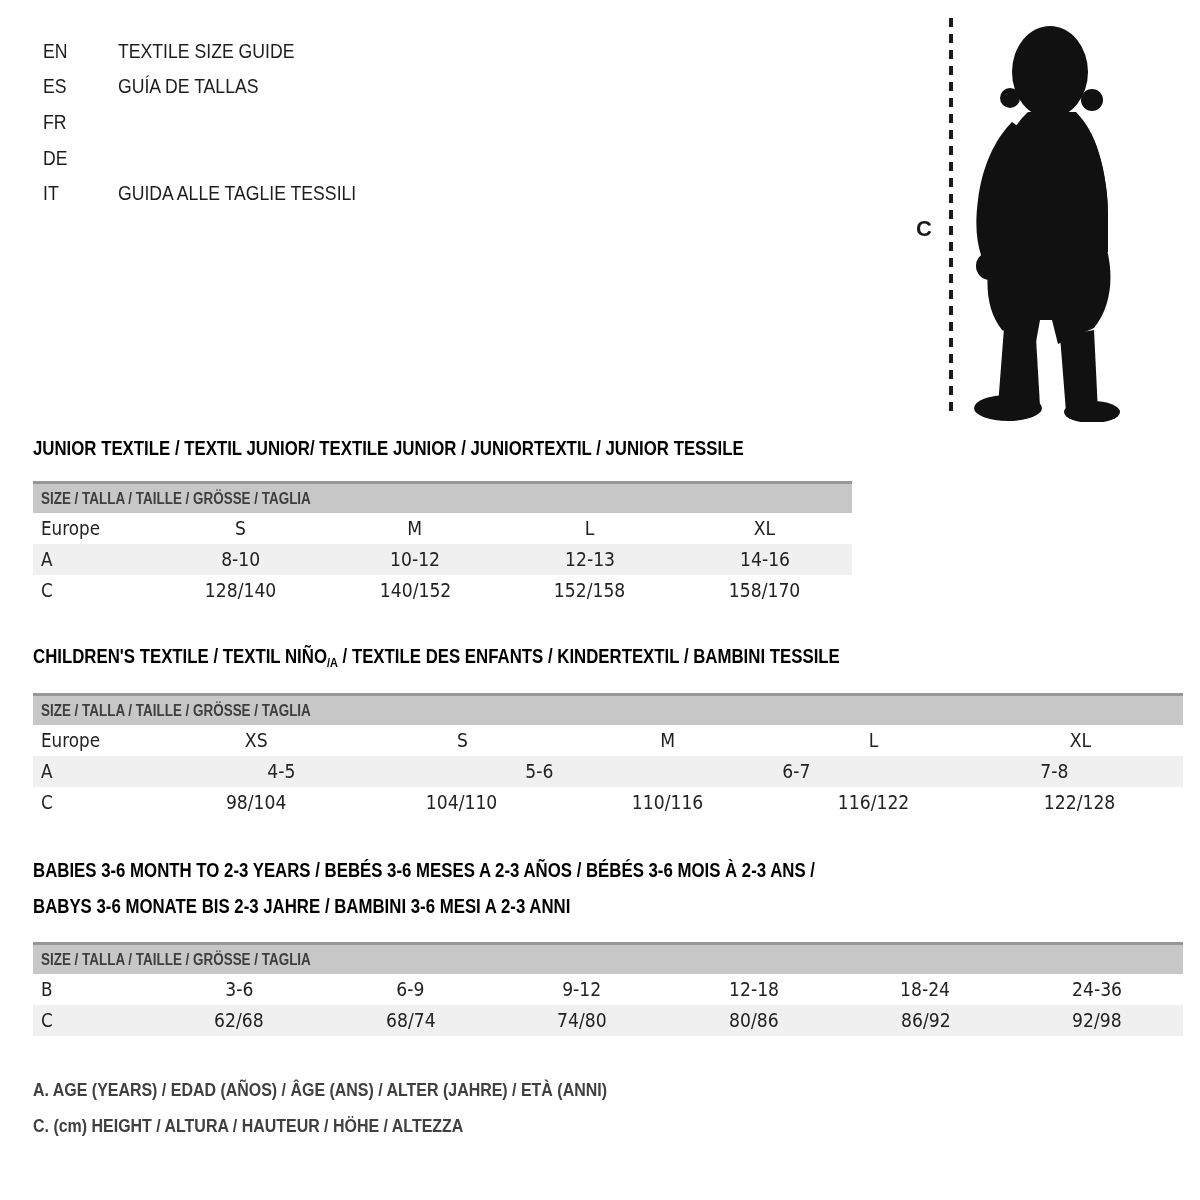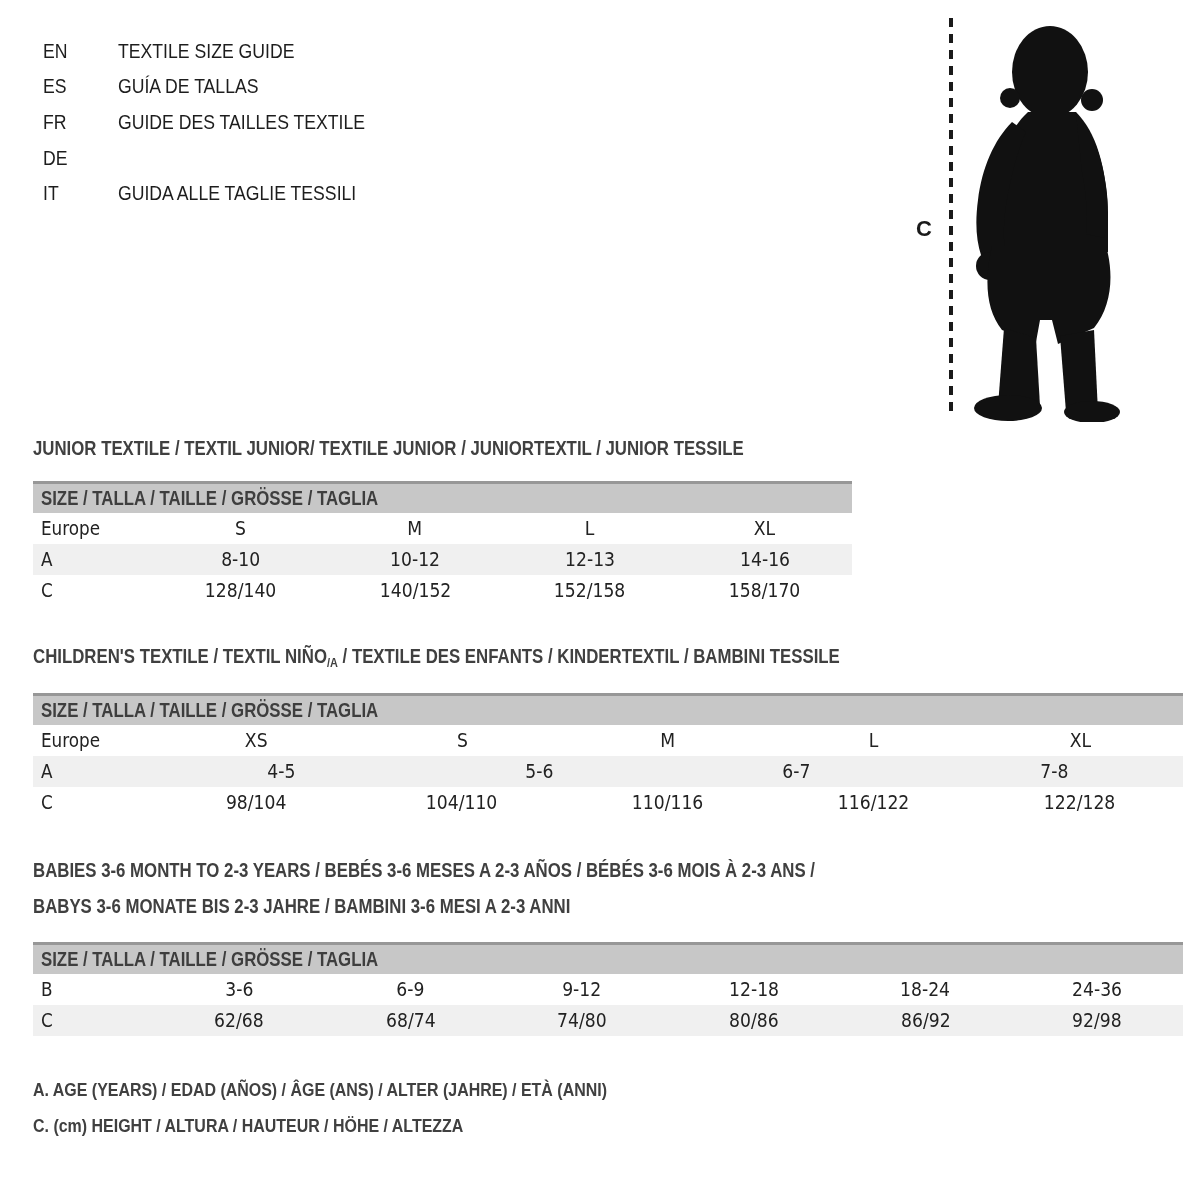--- a/index.html
+++ b/index.html
@@ -18,30 +18,30 @@
   .lang-code{width:75px;}
   
   .figure{top:14px;left:908px;width:240px;height:412px;}
   .fig-label{position:absolute;left:8px;top:202px;font-weight:700;font-size:22px;color:#1a1a1a;}
   .fig-svg{position:absolute;left:38px;top:0;}
   
   .section{left:33px;}
   .sec-junior{top:437px;width:819px;}
   .sec-children{top:645px;width:1150px;}
   .sec-babies{top:852px;width:1150px;}
-  .sec-title{font-weight:700;font-size:20px;line-height:22px;height:22px;color:#404040;}
+  .sec-title{font-weight:700;font-size:20px;line-height:22px;height:22px;color:#000000;}
   .sec-title.two-line{height:72px;line-height:36px;}
   .mb22{margin-bottom:22px;}
   .mb26{margin-bottom:26px;}
   .mb6{margin-bottom:18px;}
   .sub-a{font-size:13px;vertical-align:-4px;}
   
   .size-bar{
     height:29px;line-height:29px;background:#c7c7c7;border-top:3px solid #979797;
-    padding-left:8px;font-weight:700;font-size:20px;color:#3e3e3e;
+    padding-left:8px;font-weight:700;font-size:16px;color:#3e3e3e;
   }
   .trow{display:flex;height:31px;line-height:31px;font-size:20px;font-weight:400;
         font-family:"DejaVu Sans","Liberation Sans",sans-serif;color:#222;}
   .trow.shaded{background:#f0f0f0;}
   .tlabel{width:112px;padding-left:8px;text-align:left;}
   .tcell{flex:1;text-align:center;}
   
   .footer{top:1072px;left:33px;}
   .footer-line{height:35.5px;line-height:35.5px;font-weight:700;font-size:19px;color:#404040;}
 </style>
@@ -54,21 +54,20 @@
     <div class="lang-row">
       <span class="lang-code"><span class="cond">EN</span></span>
       <span class="lang-title"><span class="cond">TEXTILE SIZE GUIDE</span></span>
     </div>
     <div class="lang-row">
       <span class="lang-code"><span class="cond">ES</span></span>
       <span class="lang-title"><span class="cond">GUÍA DE TALLAS</span></span>
     </div>
     <div class="lang-row">
       <span class="lang-code"><span class="cond">FR</span></span>
-      <span class="lang-title"><span class="cond">GUIDE DES TAILLES TEXTILE</span></span>
     </div>
     <div class="lang-row">
       <span class="lang-code"><span class="cond">DE</span></span>
     </div>
     <div class="lang-row">
       <span class="lang-code"><span class="cond">IT</span></span>
       <span class="lang-title"><span class="cond">GUIDA ALLE TAGLIE TESSILI</span></span>
     </div>
   </div>
 

